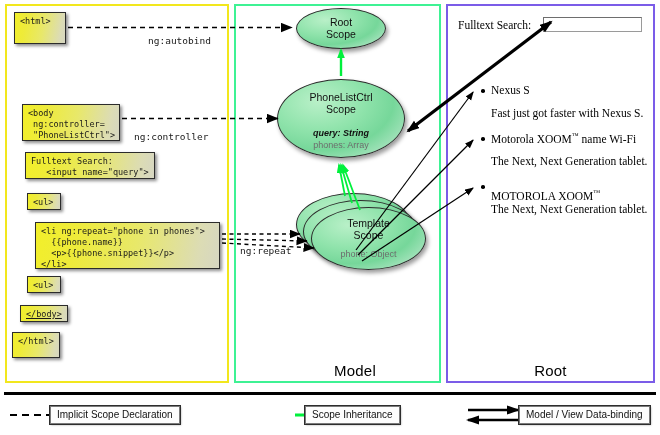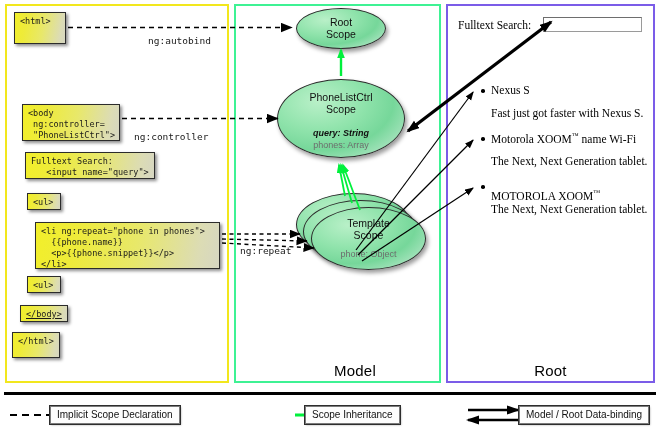--- a/index.html
+++ b/index.html
@@ -302,15 +302,15 @@
     <line x1="10" y1="415" x2="110" y2="415" stroke="#000" stroke-width="2" stroke-dasharray="7,5" marker-end="url(#arrBlack)"></line>
 
     <line x1="295" y1="415" x2="365" y2="415" stroke="#00f03c" stroke-width="3" marker-end="url(#arrGreen)"></line>
 
     <line x1="468" y1="410" x2="518" y2="410" stroke="#000" stroke-width="2.6" marker-end="url(#arrBlackFat)"></line>
     <line x1="518" y1="420" x2="468" y2="420" stroke="#000" stroke-width="2.6" marker-end="url(#arrBlackFat)"></line>
   </svg>
 
   <div class="legend-box" style="left:305px; top:406px;">Scope Inheritance</div>
   <div class="legend-box" style="left:50px; top:406px;">Implicit Scope Declaration</div>
-  <div class="legend-box" style="left:519px; top:406px;">Model / Root Data-binding</div>
+  <div class="legend-box" style="left:519px; top:406px;">Model / View Data-binding</div>
 
 </div>
 
 </body></html>

